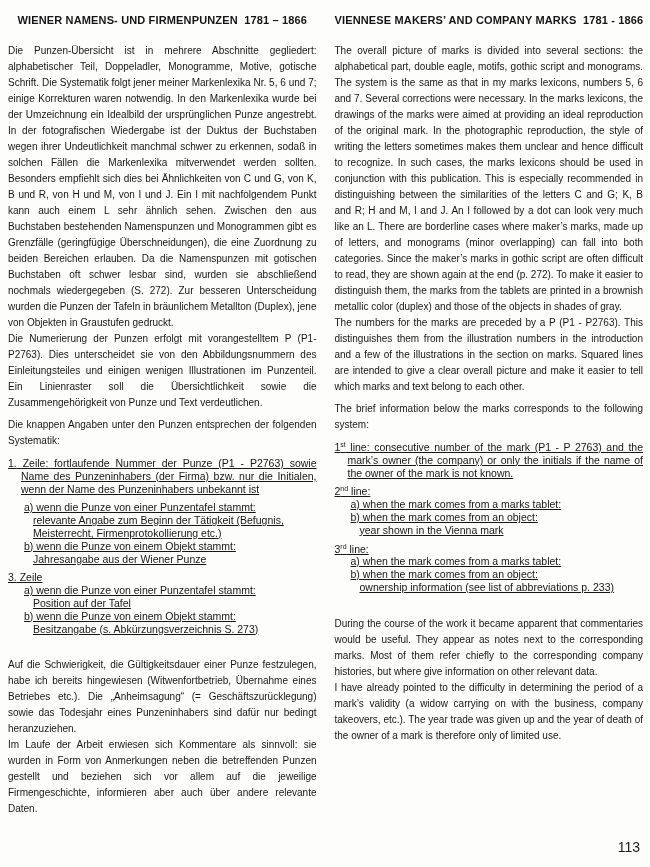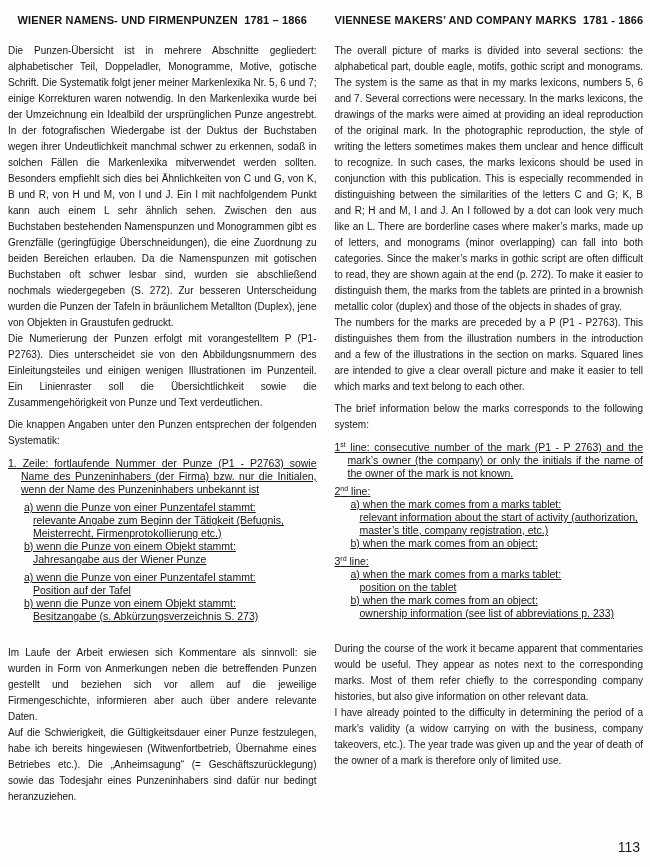--- a/index.html
+++ b/index.html
@@ -82,34 +82,35 @@
           <div class="sub">
             <div class="sub-head">a) wenn die Punze von einer Punzentafel stammt:</div>
             <div class="sub-body">relevante Angabe zum Beginn der Tätigkeit (Befugnis, Meisterrecht, Firmenprotokollierung etc.)</div>
           </div>
           <div class="sub">
             <div class="sub-head">b) wenn die Punze von einem Objekt stammt:</div>
             <div class="sub-body">Jahresangabe aus der Wiener Punze</div>
           </div>
         </div>
         <div class="item">
+          <div class="item-head"><span>3.</span><sup></sup><span> Zeile</span></div>
           <div class="sub">
             <div class="sub-head">a) wenn die Punze von einer Punzentafel stammt:</div>
             <div class="sub-body">Position auf der Tafel</div>
           </div>
           <div class="sub">
             <div class="sub-head">b) wenn die Punze von einem Objekt stammt:</div>
             <div class="sub-body">Besitzangabe (s. Abkürzungsverzeichnis S. 273)</div>
           </div>
         </div>
       </div>
 
       <div class="block block-b">
+        <p>Auf die Schwierigkeit, die Gültigkeitsdauer einer Punze festzulegen, habe ich bereits hingewiesen (Witwenfortbetrieb, Übernahme eines Betriebes etc.). Die „Anheimsagung“ (= Geschäftszurücklegung) sowie das Todesjahr eines Punzeninhabers sind dafür nur bedingt heranzuziehen.</p>
         <p>Im Laufe der Arbeit erwiesen sich Kommentare als sinnvoll: sie wurden in Form von Anmerkungen neben die betreffenden Punzen gestellt und beziehen sich vor allem auf die jeweilige Firmengeschichte, informieren aber auch über andere relevante Daten.</p>
-        <p>Auf die Schwierigkeit, die Gültigkeitsdauer einer Punze festzulegen, habe ich bereits hingewiesen (Witwenfortbetrieb, Übernahme eines Betriebes etc.). Die „Anheimsagung“ (= Geschäftszurücklegung) sowie das Todesjahr eines Punzeninhabers sind dafür nur bedingt heranzuziehen.</p>
       </div>
     </section>
 
     <section class="col">
       <h2 class="col-title">VIENNESE MAKERS’ AND COMPANY MARKS&nbsp; 1781 - 1866</h2>
 
       <div class="block">
         <p>The overall picture of marks is divided into several sections: the alphabetical part, double eagle, motifs, gothic script and monograms. The system is the same as that in my marks lexicons, numbers 5, 6 and 7. Several corrections were necessary. In the marks lexicons, the drawings of the marks were aimed at providing an ideal reproduction of the original mark. In the photographic reproduction, the style of writing the letters sometimes makes them unclear and hence difficult to recognize. In such cases, the marks lexicons should be used in conjunction with this publication. This is especially recommended in distinguishing between the similarities of the letters C and G; K, B and R; H and M, I and J. An I followed by a dot can look very much like an L. There are borderline cases where maker’s marks, made up of letters, and monograms (minor overlapping) can fall into both categories. Since the maker’s marks in gothic script are often difficult to read, they are shown again at the end (p. 272). To make it easier to distinguish them, the marks from the tablets are printed in a brownish metallic color (duplex) and those of the objects in shades of gray.</p>
         <p>The numbers for the marks are preceded by a P (P1 - P2763). This distinguishes them from the illustration numbers in the introduction and a few of the illustrations in the section on marks. Squared lines are intended to give a clear overall picture and make it easier to tell which marks and text belong to each other.</p>
       </div>
@@ -117,41 +118,40 @@
       <p class="intro">The brief information below the marks corresponds to the following system:</p>
 
       <div class="list">
         <div class="item">
           <div class="item-head"><span>1</span><sup>st</sup><span> line: consecutive number of the mark (P1 - P 2763) and the mark’s owner (the company) or only the initials if the name of the owner of the mark is not known.</span></div>
         </div>
         <div class="item">
           <div class="item-head"><span>2</span><sup>nd</sup><span> line:</span></div>
           <div class="sub">
             <div class="sub-head">a) when the mark comes from a marks tablet:</div>
-            <div class="sub-body">relevant information about the start of activity (authorization, master’s title, company registration, etc.)</div>
           </div>
           <div class="sub">
             <div class="sub-head">b) when the mark comes from an object:</div>
+            <div class="sub-body">year shown in the Vienna mark</div>
           </div>
         </div>
         <div class="item">
           <div class="item-head"><span>3</span><sup>rd</sup><span> line:</span></div>
           <div class="sub">
             <div class="sub-head">a) when the mark comes from a marks tablet:</div>
-            <div class="sub-body">position on the tablet</div>
           </div>
           <div class="sub">
             <div class="sub-head">b) when the mark comes from an object:</div>
             <div class="sub-body">ownership information (see list of abbreviations p. 233)</div>
           </div>
         </div>
       </div>
 
       <div class="block block-b">
-        <p>During the course of the work it became apparent that commentaries would be useful. They appear as notes next to the corresponding marks. Most of them refer chiefly to the corresponding company histories, but also give information on other relevant data.</p>
+        <p>During the course of the work it became apparent that commentaries would be useful. They appear as notes next to the corresponding marks. Most of them refer chiefly to the corresponding company histories, but where give information on other relevant data.</p>
         <p>I have already pointed to the difficulty in determining the period of a mark’s validity (a widow carrying on with the business, company takeovers, etc.). The year trade was given up and the year of death of the owner of a mark is therefore only of limited use.</p>
       </div>
     </section>
 
   </div>
 
   <div class="page-number">113</div>
 </div>
 
 </body></html>

